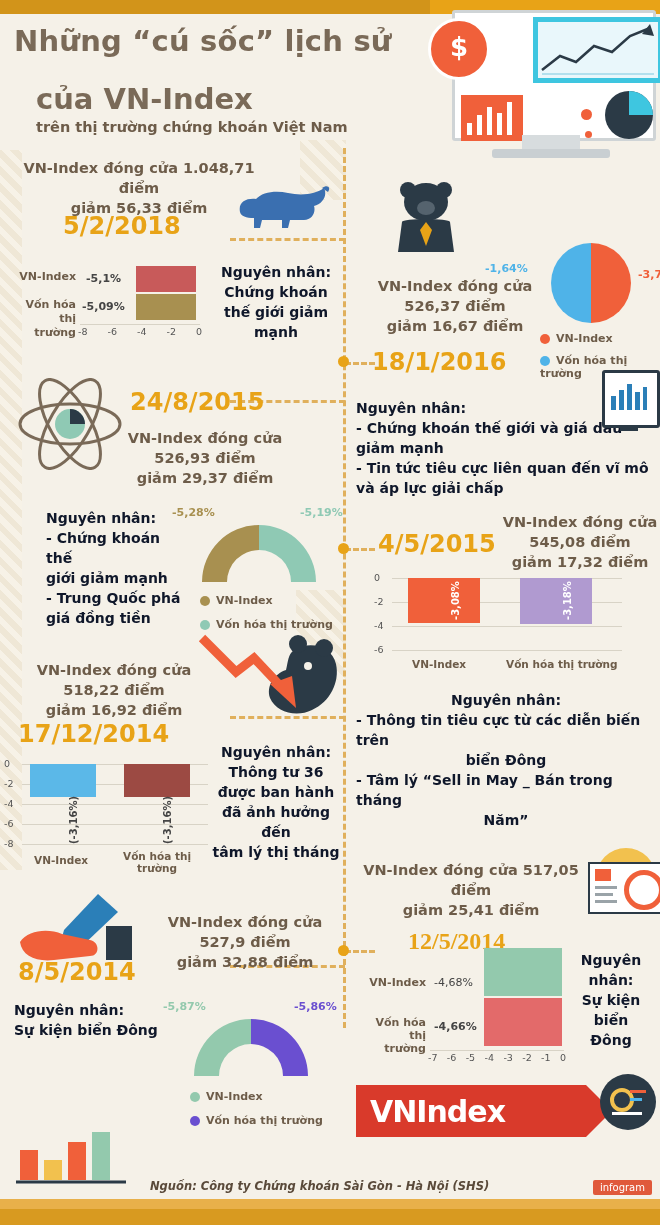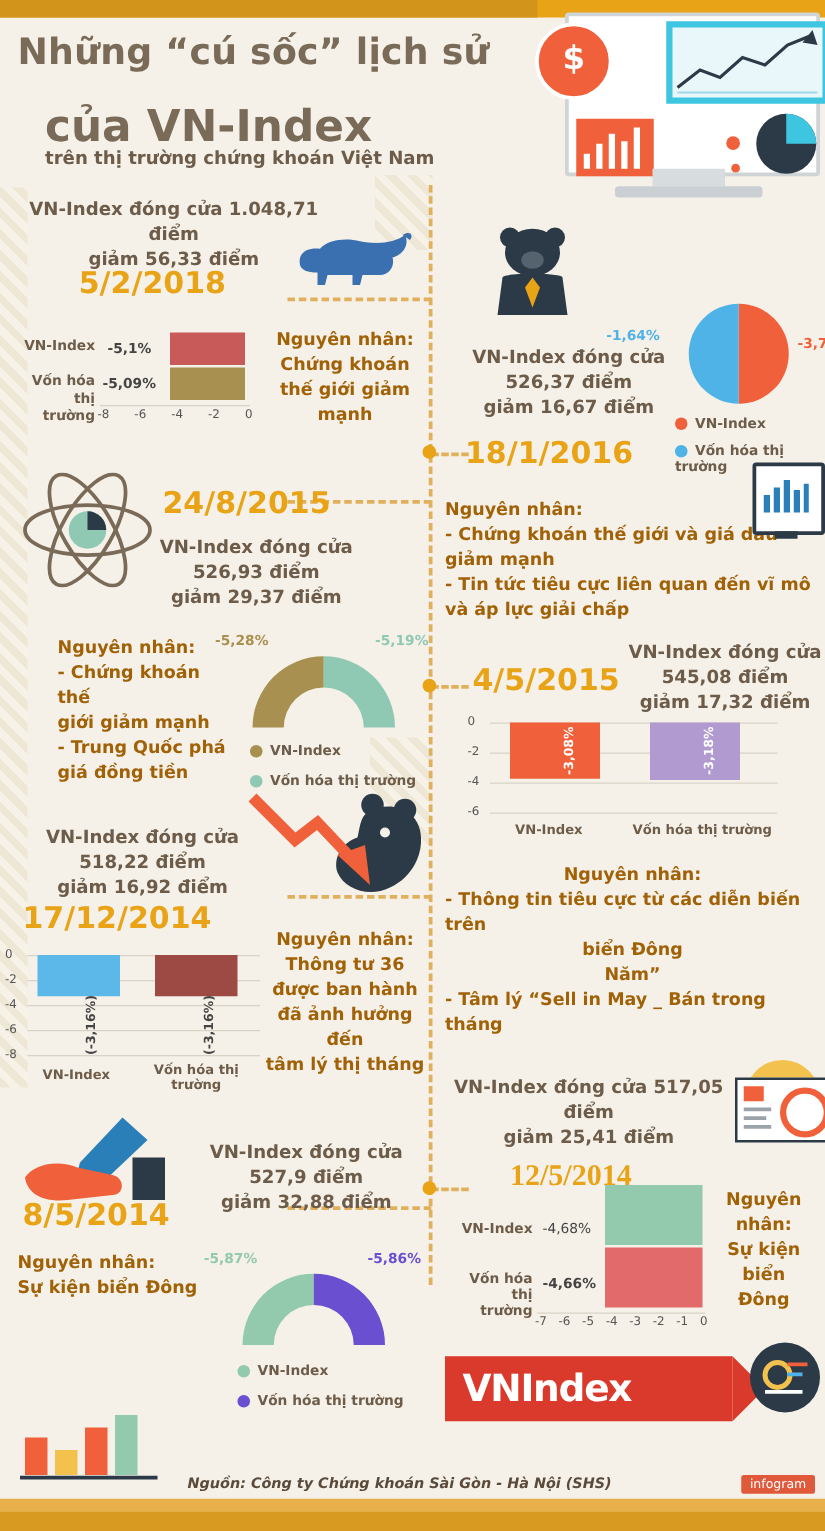--- a/index.html
+++ b/index.html
@@ -14,21 +14,21 @@
   .root{position:relative;width:660px;height:1225px;background:#f5f1e8;}
 
   
   .topbar{position:absolute;left:0;top:0;width:660px;height:14px;background:#e8a317;}
   .topbar-dark{position:absolute;left:0;top:0;width:430px;height:14px;background:#d2941a;}
   .bottombar{position:absolute;left:0;bottom:0;width:660px;height:16px;background:#d89a20;}
   .bottombar2{position:absolute;left:0;bottom:16px;width:660px;height:10px;background:#e8b04a;}
 
   
   .title1{position:absolute;left:14px;top:24px;font-size:29px;font-weight:bold;color:#7a6a58;letter-spacing:.2px;}
-  .title2{position:absolute;left:36px;top:82px;font-size:35px;font-weight:bold;color:#7a6a58;}
+  .title2{position:absolute;left:36px;top:82px;font-size:29px;font-weight:bold;color:#7a6a58;}
   .title3{position:absolute;left:36px;top:119px;font-size:14.5px;font-weight:bold;color:#6d5c49;}
 
   
   .hero{position:absolute;right:0;top:0;width:230px;height:200px;}
   .monitor-body{position:absolute;left:22px;top:10px;width:198px;height:125px;background:#ffffff;border:3px solid #cfd4d6;border-radius:3px;}
   .screen-chart{position:absolute;left:78px;top:4px;width:130px;height:66px;background:#3ec6e0;}
   .screen-chart .inner{position:absolute;left:5px;top:5px;right:5px;bottom:5px;background:#e9f7fb;}
   .bars-red{position:absolute;left:6px;top:82px;width:62px;height:46px;background:#f0603a;}
   .bar-w{position:absolute;bottom:6px;width:5px;background:#fff;}
   .pie-dark{position:absolute;left:150px;top:78px;width:48px;height:48px;border-radius:50%;background:#2b3a46;}
@@ -40,21 +40,21 @@
   .coin{position:absolute;left:-2px;top:18px;width:56px;height:56px;border-radius:50%;background:#f0603a;border:3px solid #fff;color:#fff;font-size:26px;font-weight:bold;text-align:center;line-height:52px;}
 
   
   .tl{position:absolute;left:343px;top:148px;width:0;height:880px;border-left:3px dashed #e0b05c;}
   .tl-h{position:absolute;height:0;border-top:3px dashed #e0b05c;}
   .tl-dot{position:absolute;width:11px;height:11px;border-radius:50%;background:#e8a317;}
 
   
   .evt-title{font-size:14.5px;font-weight:bold;color:#6d5c49;line-height:20px;text-align:center;}
   .evt-date{font-size:24px;font-weight:bold;color:#e8a317;}
-  .cause{font-size:14px;font-weight:bold;color:#a16207;line-height:20px;}
+  .cause{font-size:14px;font-weight:bold;color:#0f172a;line-height:20px;}
   .axis-lbl{font-size:9.5px;color:#555;}
   .legend{font-size:11px;font-weight:bold;color:#6d5c49;}
   .lg-dot{display:inline-block;width:10px;height:10px;border-radius:50%;margin-right:6px;vertical-align:middle;}
 
   
   .chartbox{position:absolute;}
   .hline{position:absolute;background:#d8d3c6;height:1px;}
   .rot{transform:rotate(-90deg);transform-origin:left top;white-space:nowrap;}
 
   .source{position:absolute;left:150px;bottom:32px;font-size:11.5px;font-style:italic;font-weight:bold;color:#5a4a3a;}
@@ -266,22 +266,22 @@
     <div class="rot" style="position:absolute;left:76px;top:48px;font-size:10px;font-weight:bold;color:#fff;">-3,08%</div>
     <div class="rot" style="position:absolute;left:188px;top:48px;font-size:10px;font-weight:bold;color:#fff;">-3,18%</div>
     <div style="position:absolute;left:38px;top:86px;font-size:10.5px;font-weight:bold;color:#6d5c49;">VN-Index</div>
     <div style="position:absolute;left:132px;top:86px;font-size:10.5px;font-weight:bold;color:#6d5c49;">Vốn hóa thị trường</div>
   </div>
 
   <div style="position:absolute;left:356px;top:690px;width:300px;">
     <div class="cause" style="text-align:center;">Nguyên nhân:</div>
     <div class="cause">- Thông tin tiêu cực từ các diễn biến trên</div>
     <div class="cause" style="text-align:center;">biển Đông</div>
+    <div class="cause">- Tâm lý “Sell in May _ Bán trong tháng</div>
     <div class="cause" style="text-align:center;">Năm”</div>
-    <div class="cause">- Tâm lý “Sell in May _ Bán trong tháng</div>
   </div>
 
   <svg style="position:absolute;left:238px;top:630px;" width="104" height="96" viewBox="0 0 104 96">
     <path d="M56 20 C72 10 94 16 98 34 C102 52 92 72 74 80 C58 88 38 82 32 68 C28 56 36 44 48 40 C50 32 50 24 56 20 Z" fill="#2b3a46"></path>
     <circle cx="60" cy="14" r="9" fill="#2b3a46"></circle>
     <circle cx="86" cy="18" r="9" fill="#2b3a46"></circle>
     <circle cx="70" cy="36" r="4" fill="#f5f1e8"></circle>
   </svg>
   <svg style="position:absolute;left:196px;top:632px;" width="130" height="90" viewBox="0 0 130 90">
     <polyline points="6,6 40,40 58,26 92,62" fill="none" stroke="#f0603a" stroke-width="9"></polyline>

